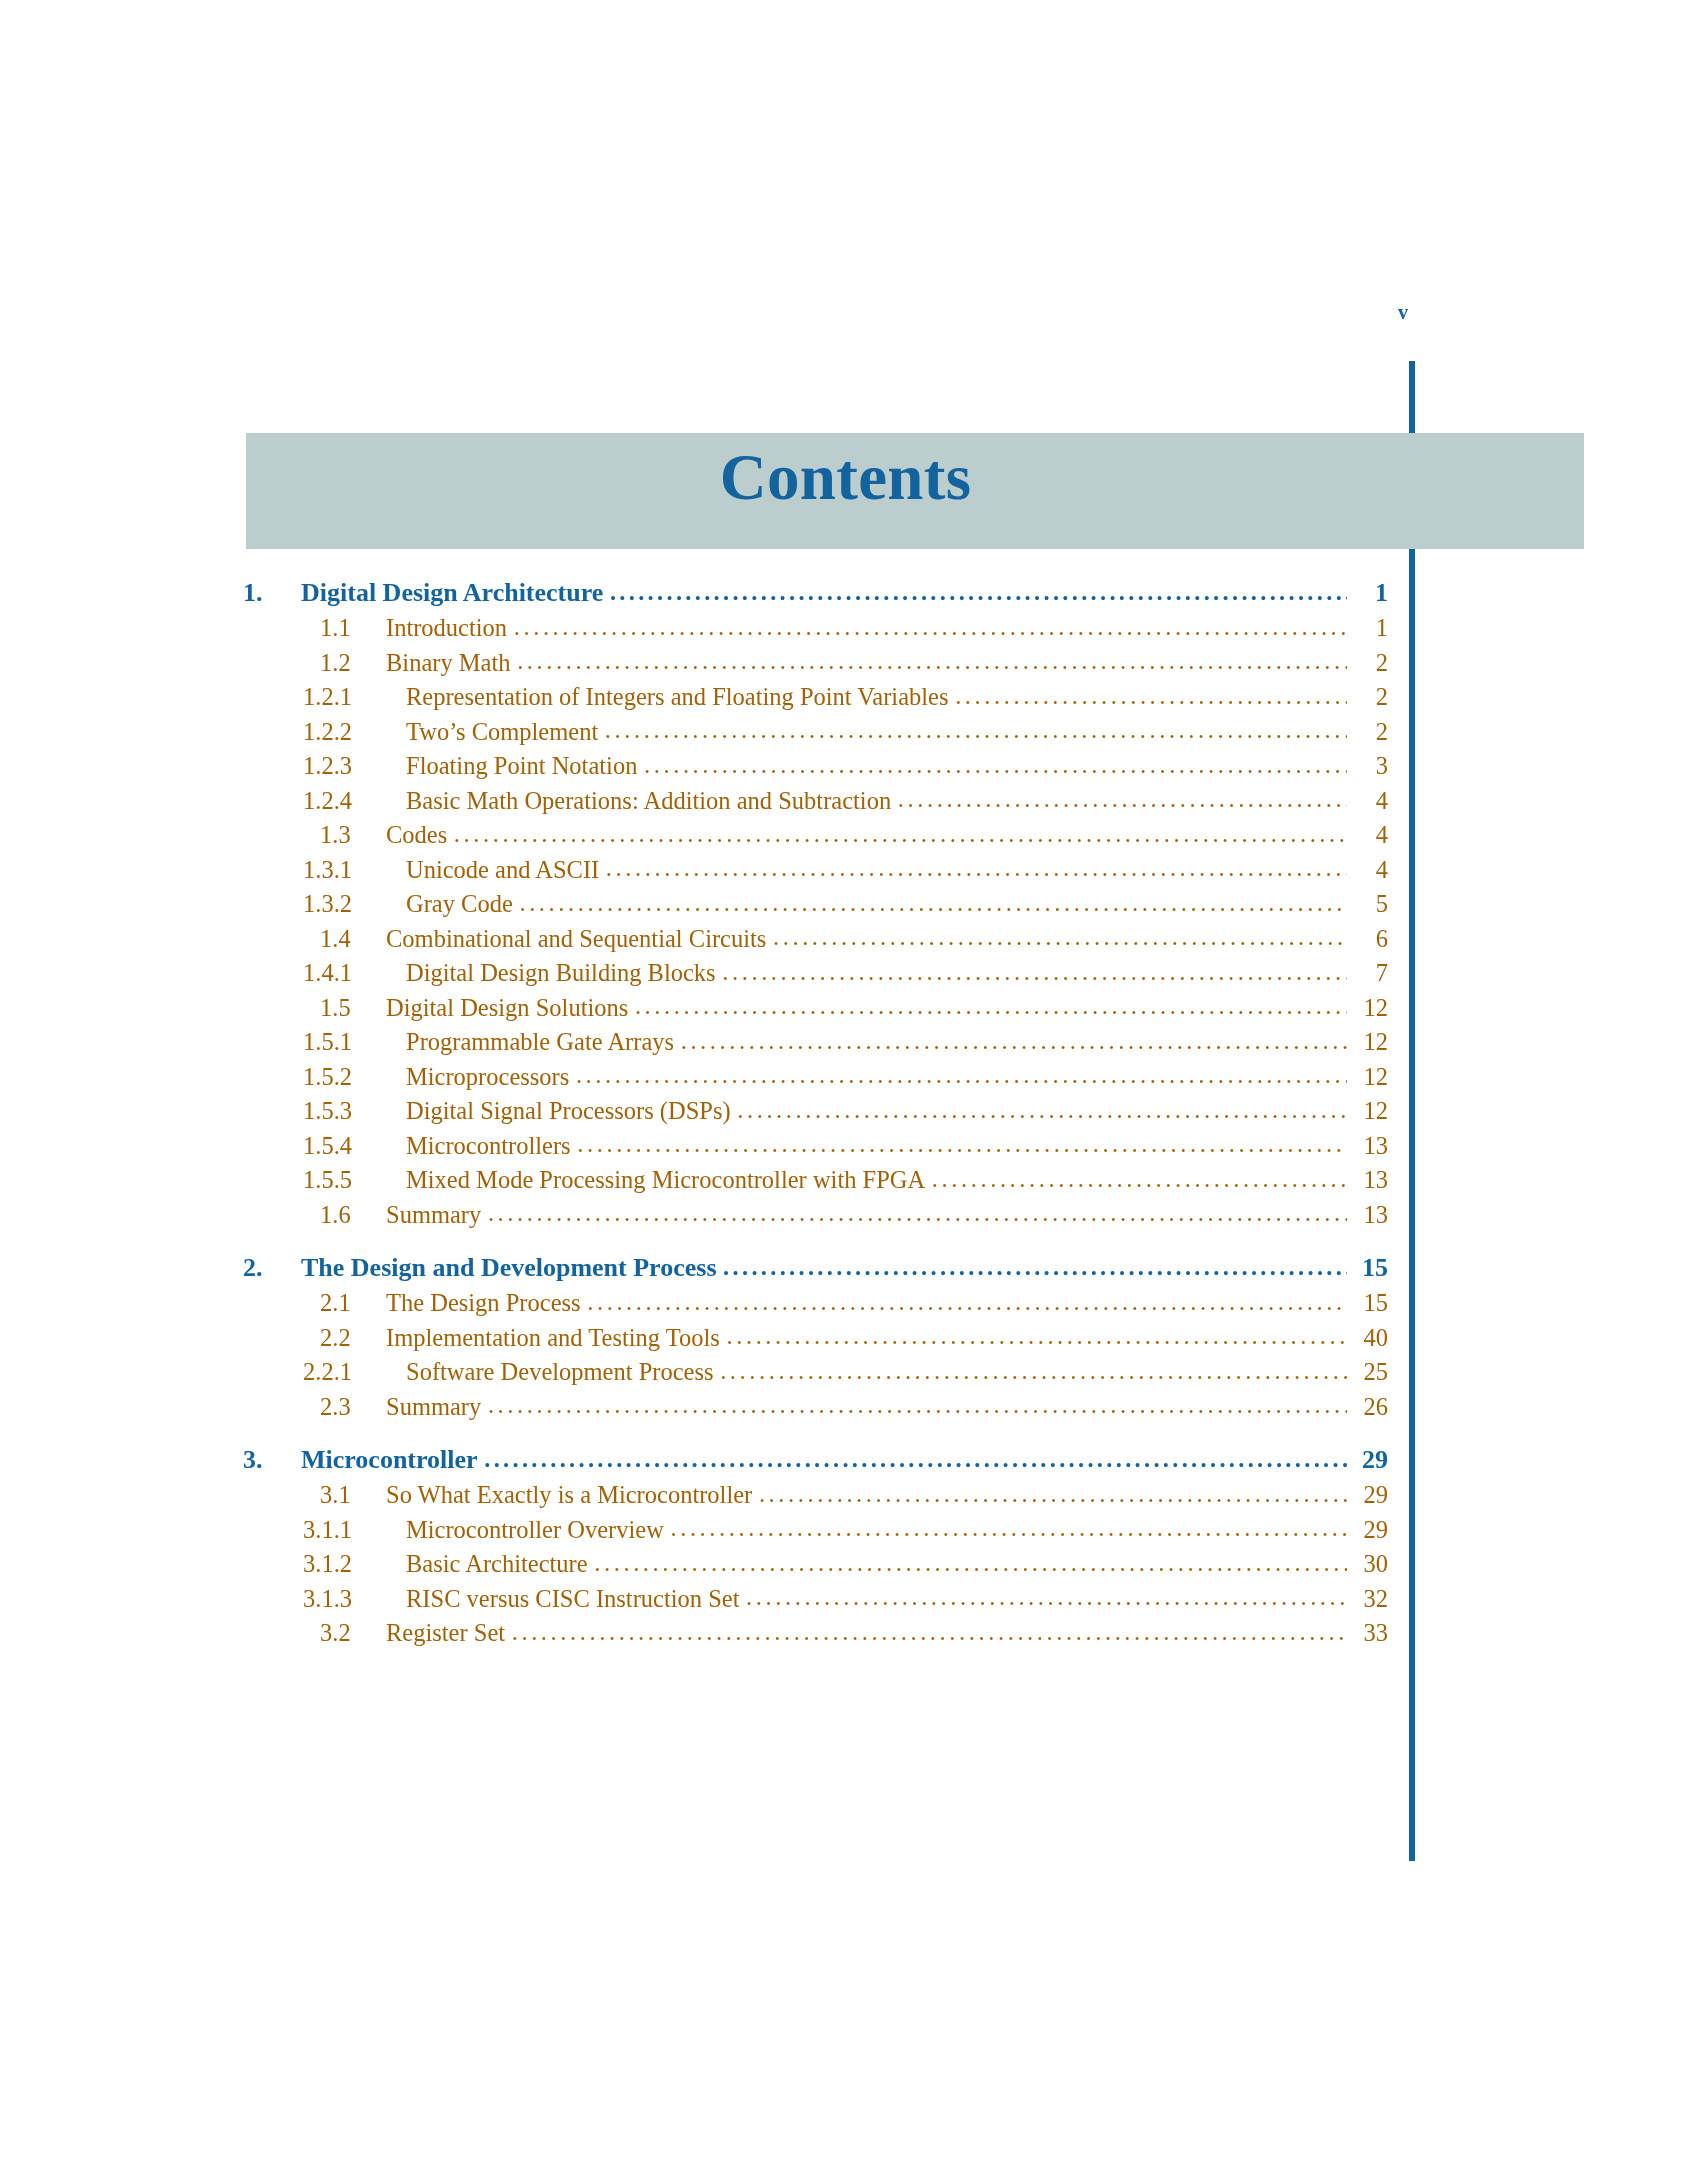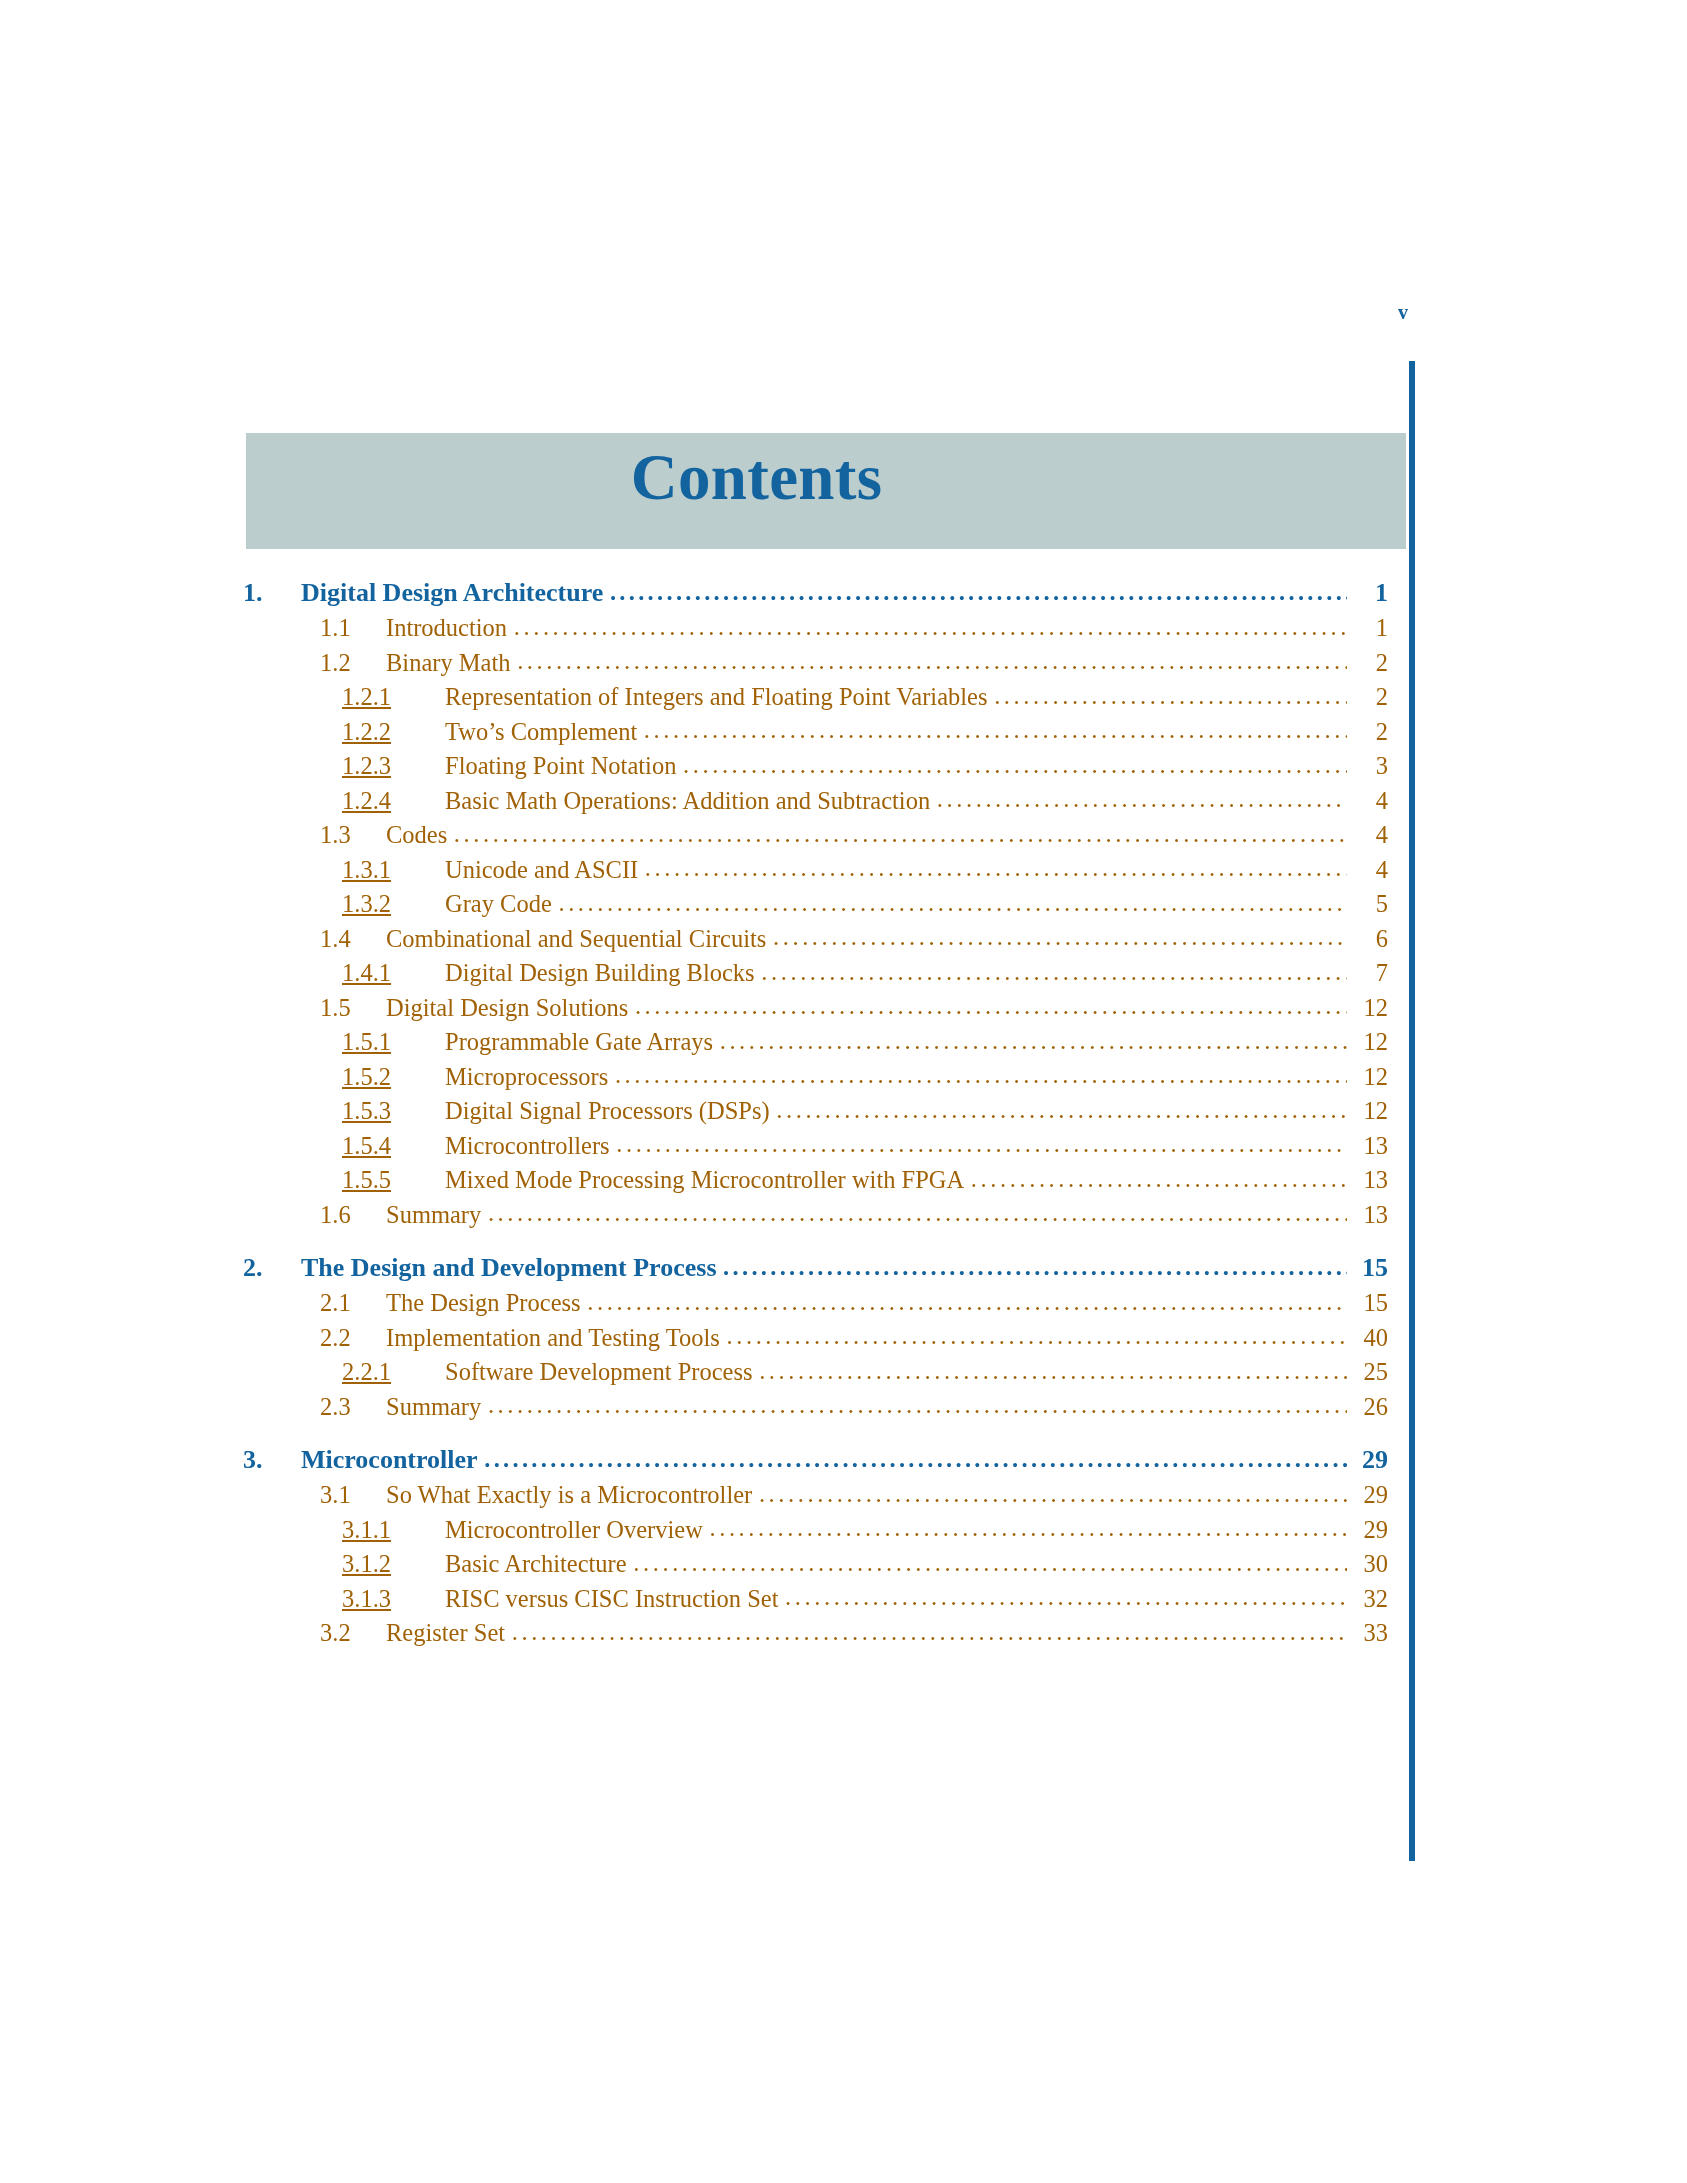--- a/index.html
+++ b/index.html
@@ -43,21 +43,21 @@
     top: 361px;
     width: 6px;
     height: 1500px;
     background: #13639F;
   }
 
   #title-band {
     position: absolute;
     left: 246px;
     top: 433px;
-    width: 1160px;
+    width: 1338px;
     height: 116px;
     background: #BCCDCE;
   }
 
   #title-band .title-text {
     position: absolute;
     left: 0;
     right: 0;
     top: 12px;
     text-align: center;
@@ -122,21 +122,21 @@
     font-size: 26px;
     margin-top: 0;
   }
   .lvl1 .num { width: 58px; }
   .lvl1 .leader { letter-spacing: 3.3px; }
 
   
   .lvl2 .num { width: 66px; margin-left: 77px; }
 
   
-  .lvl3 .num { width: 103px; margin-left: 99px; text-decoration: underline; }
+  .lvl3 .num { width: 103px; margin-left: 60px; }
 
   .gap-before { margin-top: 28px; }
   .row-sp { margin-top: 10px; }
 </style>
 </head>
 <body>
 
 <div id="page">
 
   <div id="folio">v</div>

